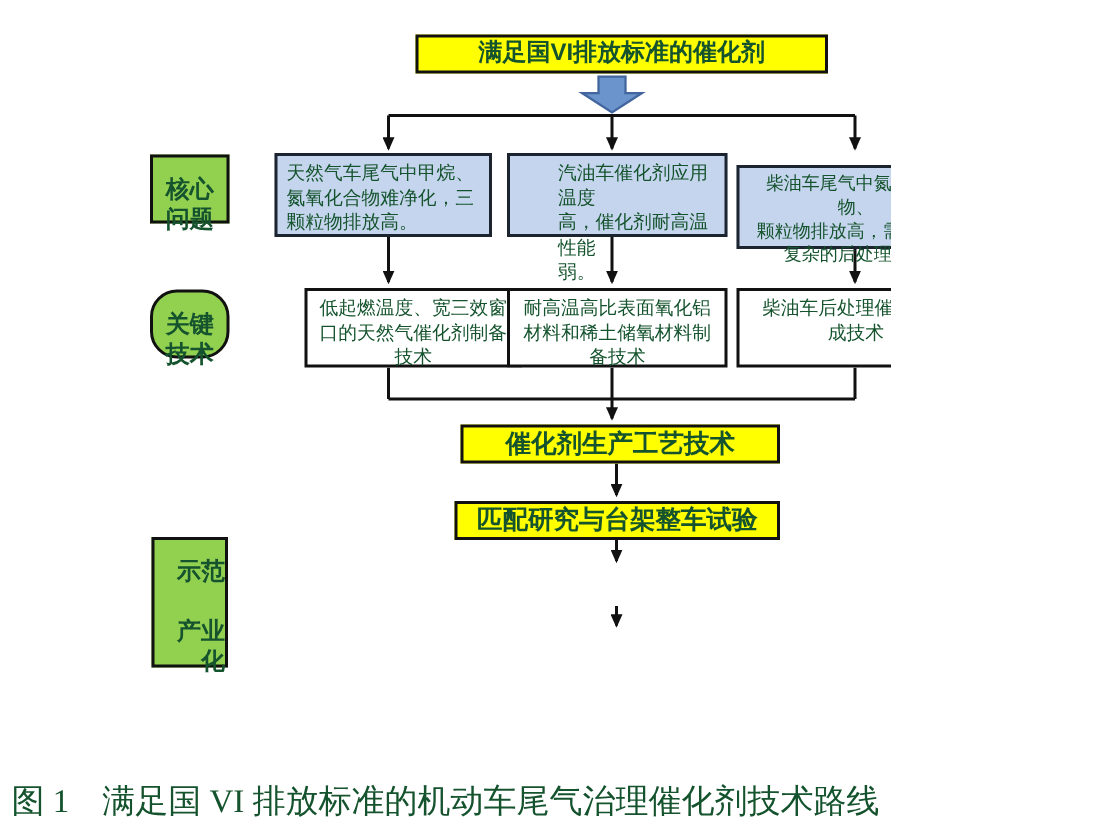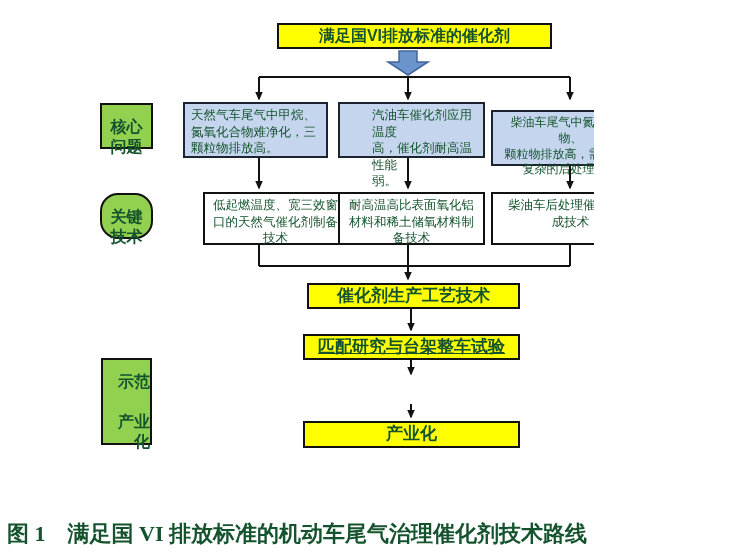--- a/index.html
+++ b/index.html
@@ -75,29 +75,29 @@
   .w2 { left: 338px; top: 192px; width: 147px; height: 53px; }
   .w3 { left: 491px; top: 192px; width: 159px; height: 53px; }
   .step {
     background: var(--step-yellow, #FFFF00);
     border: 2px solid #111;
     font-weight: 700; font-size: 17px;
     display: flex; align-items: center; justify-content: center;
     white-space: nowrap;
   }
   .y1 { left: 307px; top: 283px; width: 213px; height: 26px; }
-  .y2 { left: 303px; top: 334px; width: 217px; height: 26px; text-decoration: underline; }
+  .y2 { left: 303px; top: 334px; width: 217px; height: 26px; }
   .y3 { left: 306px; top: 378px; width: 214px; height: 26px; }
   .y4 { left: 303px; top: 421px; width: 217px; height: 27px; }
   .caption {
     position: absolute;
     left: 0; right: 0; top: 519px;
     text-align: center;
     font-family: "Liberation Serif", "DejaVu Serif", serif;
-    font-weight: 700;
+    font-weight: 400;
     font-size: 22px;
     z-index: 1;
   }
 </style>
 </head>
 <body>
 
 <div class="canvas">
 
   <svg class="overlay" viewBox="0 0 738 557" xmlns="http://www.w3.org/2000/svg">
@@ -152,17 +152,16 @@
 口的天然气催化剂制备
 技术</div>
   <div class="box cell white w2">耐高温高比表面氧化铝
 材料和稀土储氧材料制
 备技术</div>
   <div class="box cell white w3">柴油车后处理催化器集
 成技术</div>
 
   <div class="box step y1">催化剂生产工艺技术</div>
   <div class="box step y2">匹配研究与台架整车试验</div>
-  <div class="box step y4">产业化</div>
 
   <div class="caption">图 1　满足国 VI 排放标准的机动车尾气治理催化剂技术路线</div>
 
 </div>
 
 </body></html>

